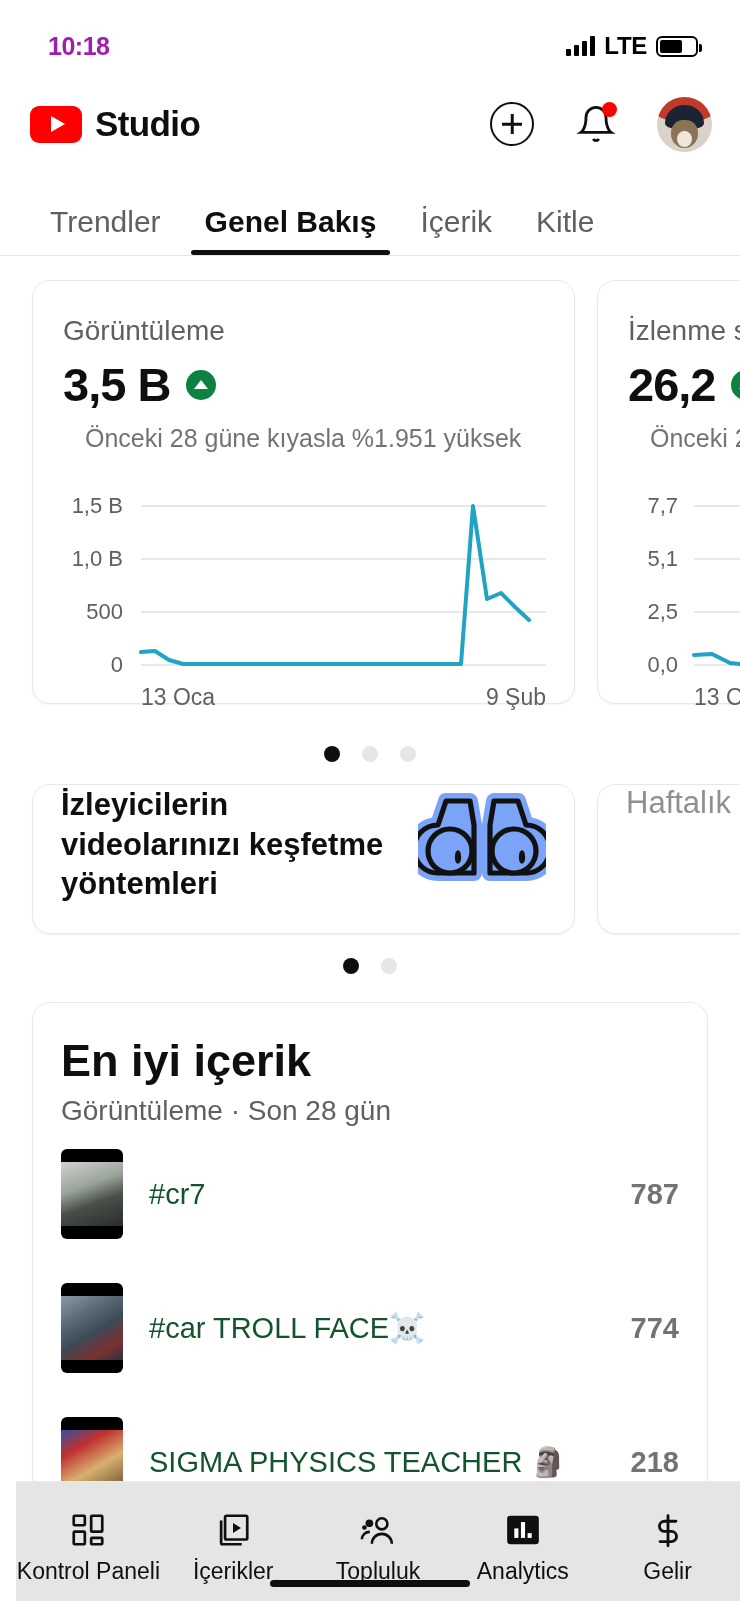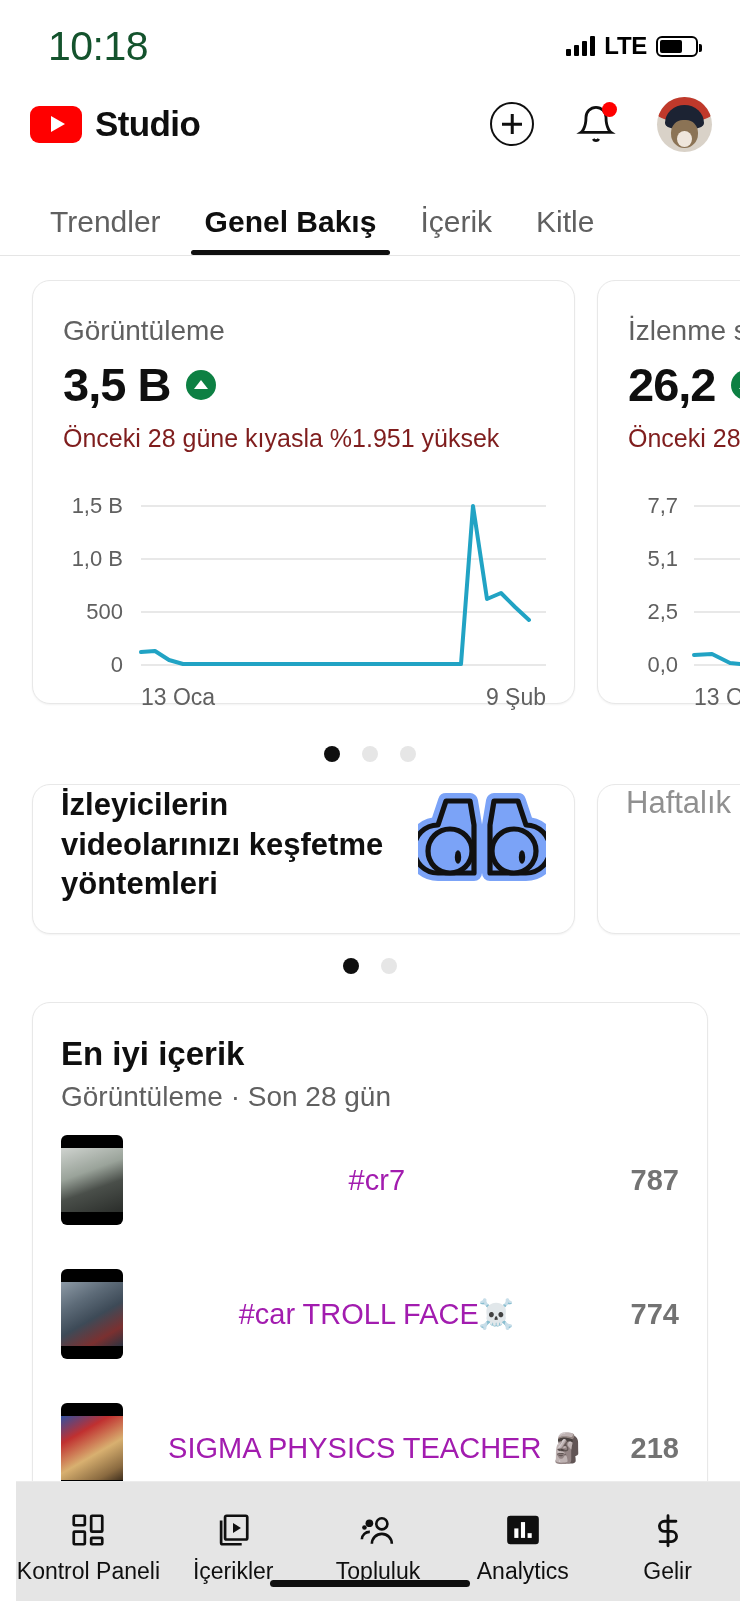--- a/index.html
+++ b/index.html
@@ -9,21 +9,21 @@
     font-family: "Liberation Sans", sans-serif;
     overflow: hidden;
   }
   .phone { position: relative; width: 740px; height: 1601px; background:#fff; }
 
   
   .statusbar {
     height: 78px; display:flex; align-items:center;
     justify-content:space-between; padding: 14px 42px 0 48px;
   }
-  .clock { font-size: 41px; font-weight: 400; color:#14532d; letter-spacing:-0.5px; }
+  .clock { font-size: 25px; font-weight: 700; color:#a21caf; letter-spacing:-0.5px; }
   .status-right { display:flex; align-items:center; gap:9px; }
   .bars { display:flex; align-items:flex-end; gap:3px; height:20px; }
   .bars i { display:block; width:5px; background:#000; border-radius:1px; }
   .bars i:nth-child(1){height:7px}.bars i:nth-child(2){height:11px}
   .bars i:nth-child(3){height:15px}.bars i:nth-child(4){height:20px}
   .lte { font-size:24px; font-weight:600; color:#000; letter-spacing:-0.3px; }
   .batt { position:relative; width:42px; height:21px; border:2.5px solid #000;
           border-radius:6px; padding:2px; }
   .batt span { display:block; height:100%; background:#000; border-radius:2px; }
   .batt:after { content:""; position:absolute; right:-6px; top:6px;
@@ -80,49 +80,49 @@
           box-shadow: 0 1px 2px rgba(0,0,0,0.05); }
   .metric-card { width:543px; flex:0 0 543px; padding: 34px 30px 26px 30px; }
   .metric-label { font-size:28px; color:#606060; margin-bottom:10px; }
   .metric-row { display:flex; align-items:center; gap:16px; }
   .metric-value { font-size:47px; font-weight:700; color:#0f0f0f; letter-spacing:-1px; }
   .trend-up { width:30px; height:30px; border-radius:50%; background:#0d8043;
               display:flex; align-items:center; justify-content:center; }
   .trend-up:after{ content:""; width:0;height:0; border-left:7px solid transparent;
                    border-right:7px solid transparent; border-bottom:9px solid #fff;
                    margin-bottom:1px; }
-  .metric-delta { font-size:25px; color:#7f1d1d; margin-top:12px; }
+  .metric-delta { font-size:25px; color:#737373; margin-top:12px;margin-left:22px; }
 
   .chart { position:relative; margin-top:34px; height:190px; }
   .chart svg { display:block; }
   .ytick { font-size:22px; fill:#606060; }
   .xlab { font-size:23px; fill:#606060; }
 
   .dots { display:flex; justify-content:center; gap:22px; padding: 30px 0 0 0; }
   .dot { width:16px; height:16px; border-radius:50%; background:#e6e6e6; }
   .dot.on { background:#0f0f0f; }
 
   
   .tips { display:flex; gap:22px; padding: 22px 0 0 32px; }
   .tip-card { width:543px; flex:0 0 543px; height:150px; padding: 0 28px;
               display:flex; justify-content:space-between; }
   .tip-title { font-size:31px; font-weight:700; color:#0f0f0f; line-height:1.28;
                max-width:330px; }
   .tip-title-muted { font-size:31px; color:#909090; }
 
   
   .top-card { margin: 28px 32px 0 32px; padding: 32px 28px 10px 28px; }
-  .sec-title { font-size:33px; font-weight:700; color:#0f0f0f; }
+  .sec-title { font-size:45px; font-weight:700; color:#0f0f0f; }
   .sec-sub { font-size:28px; color:#606060; margin-top:8px; }
   .row { display:flex; align-items:center; gap:26px; padding: 22px 0; }
   .thumb { width:62px; height:90px; border-radius:6px; overflow:hidden;
            flex:0 0 62px; background:#000; position:relative; }
   .thumb .inner { position:absolute; left:0; right:0; top:14%; bottom:14%; }
-  .row-title { flex:1; font-size:29px; color:#a21caf; white-space:nowrap;
-               overflow:hidden;text-align:center; }
+  .row-title { flex:1; font-size:29px; color:#14532d; white-space:nowrap;
+               overflow:hidden; }
   .row-val { font-size:29px; font-weight:700; color:#737373; }
 
   
   .bottomnav { position:absolute; left:16px; right:0; bottom:0; height:120px;
                background:#e5e5e5; border-top:1.5px solid #ececec;
                display:flex; align-items:center; padding-top:12px; }
   .nav-item { flex:1; display:flex; flex-direction:column; align-items:center; gap:9px; }
   .nav-label { font-size:23px; color:#0f0f0f; }
   .home-ind { position:absolute; left:50%; transform:translateX(-50%); bottom:14px;
               width:200px; height:7px; background:#0f0f0f; border-radius:4px; }

